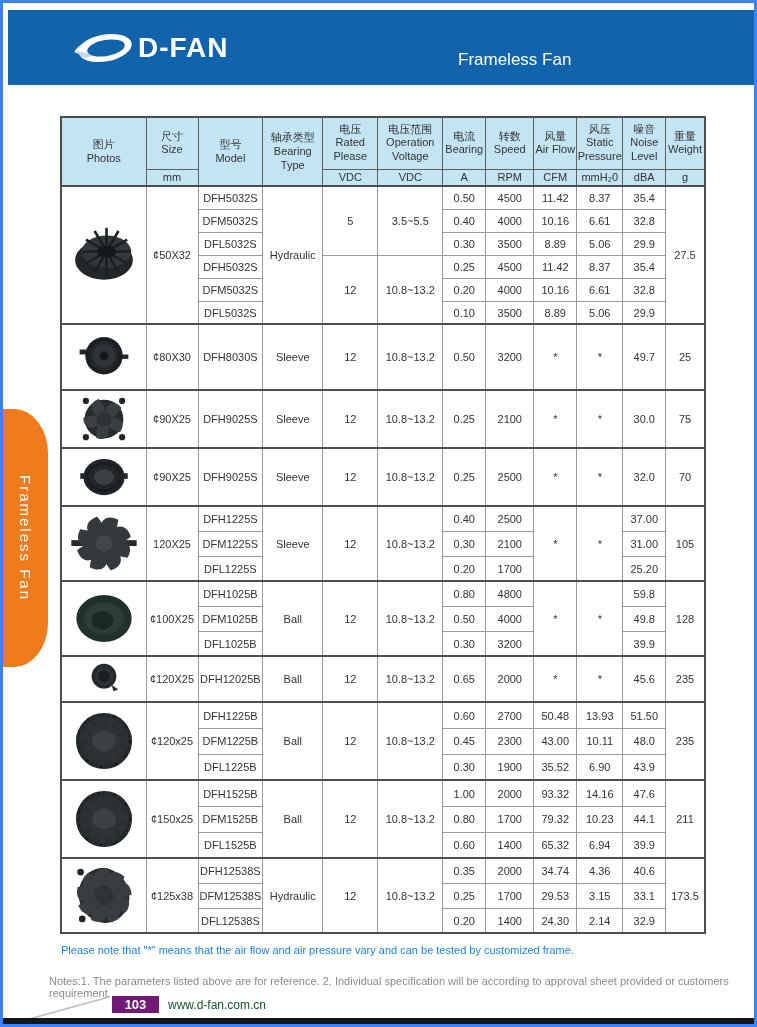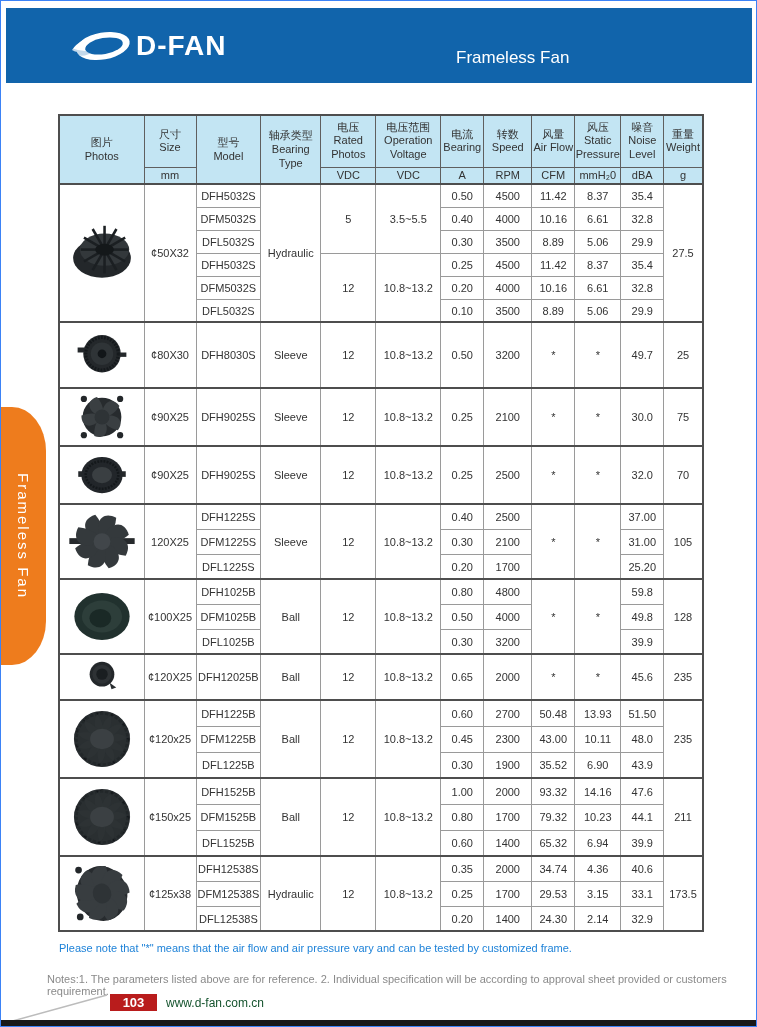--- a/index.html
+++ b/index.html
@@ -1,16 +1,16 @@
 <!DOCTYPE html>
 <html><head>
 <meta charset="utf-8">
 <style>
   html,body{margin:0;padding:0;background:#e8e8e8;}
-  .page{position:relative;width:757px;height:1027px;background:#ffffff;border:1px solid #3b82f6;
+  .page{position:relative;width:757px;height:1027px;background:#ffffff;border:3px solid #3b82f6;
         box-sizing:border-box;font-family:"Liberation Sans","DejaVu Sans",sans-serif;overflow:hidden;}
 
   
   .topbar{position:absolute;left:5px;top:7px;width:746px;height:75px;background:#1164ab;}
   .logo{position:absolute;left:64px;top:17px;height:42px;display:flex;align-items:center;}
   .logo-text{color:#fff;font-size:28px;font-weight:bold;letter-spacing:1px;margin-left:4px;}
   .title-cn{position:absolute;left:286px;top:14px;color:#fff;font-size:34px;font-weight:bold;letter-spacing:4px;}
   .title-en{position:absolute;left:450px;top:40px;color:#fff;font-size:17px;}
 
   
@@ -25,21 +25,21 @@
                 border:1px solid #5f5f5f;padding:1px 0;line-height:1.25;text-align:center;}
   table.spec td{border:1px solid #9a9a9a;font-size:11px;color:#333;text-align:center;
                 padding:0 1px;overflow:hidden;}
   table.spec tr.block-start td{border-top:2px solid #4e4e4e;}
   .photo-cell{padding:0;}
   .photo-cell svg{display:block;margin:0 auto;}
 
   
   .note-blue{position:absolute;left:58px;top:941px;font-size:11px;color:#1e82d8;}
   .note-gray{position:absolute;left:46px;top:972px;font-size:11px;color:#8a8a8a;width:680px;}
-  .page-num{position:absolute;left:109px;top:993px;width:47px;height:17px;background:#b91c1c;
+  .page-num{position:absolute;left:109px;top:993px;width:47px;height:17px;background:#701a75;
             color:#fff;font-size:13px;font-weight:bold;display:flex;align-items:center;justify-content:center;}
   .website{position:absolute;left:165px;top:995px;font-size:12px;color:#14532d;}
   .corner-line{position:absolute;left:0;top:985px;}
   .bottom-bar{position:absolute;left:0;bottom:0;width:100%;height:6px;background:#171717;}
 </style>
 </head>
 <body>
 
 <div class="page">
 
@@ -74,21 +74,21 @@
         <col style="width: 46px;">
         <col style="width: 43px;">
         <col style="width: 39px;">
       </colgroup>
     <thead id="thead">
         <tr style="height: 52px;">
           <th rowspan="2"><span>图片</span><br><span>Photos</span></th>
           <th><span>尺寸</span><br><span>Size</span></th>
           <th rowspan="2"><span>型号</span><br><span>Model</span></th>
           <th rowspan="2"><span>轴承类型</span><br><span>Bearing Type</span></th>
-          <th><span>电压</span><br><span>Rated Photos</span></th>
+          <th><span>电压</span><br><span>Rated Please</span></th>
           <th><span>电压范围</span><br><span>Operation Voltage</span></th>
           <th><span>电流</span><br><span>Bearing</span></th>
           <th><span>转数</span><br><span>Speed</span></th>
           <th><span>风量</span><br><span>Air Flow</span></th>
           <th><span>风压</span><br><span>Static Pressure</span></th>
           <th><span>噪音</span><br><span>Noise Level</span></th>
           <th><span>重量</span><br><span>Weight</span></th>
         </tr>
         <tr style="height: 17px;">
           <th>mm</th>

